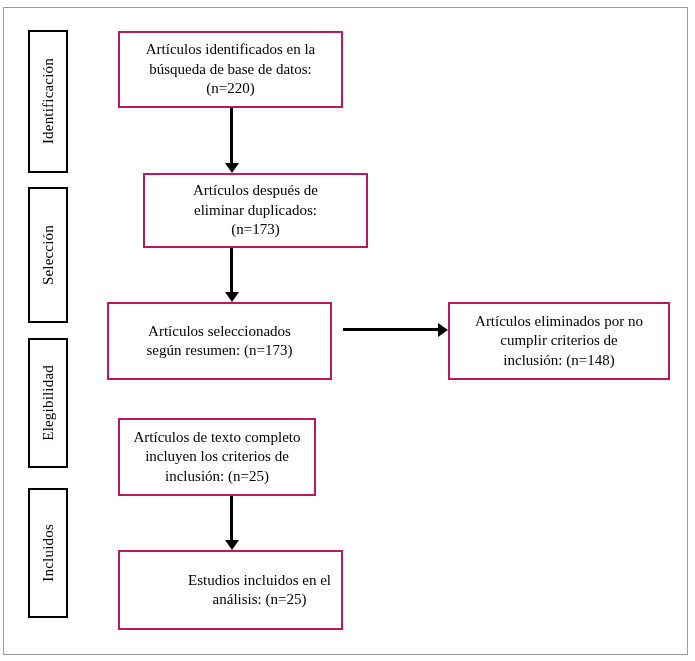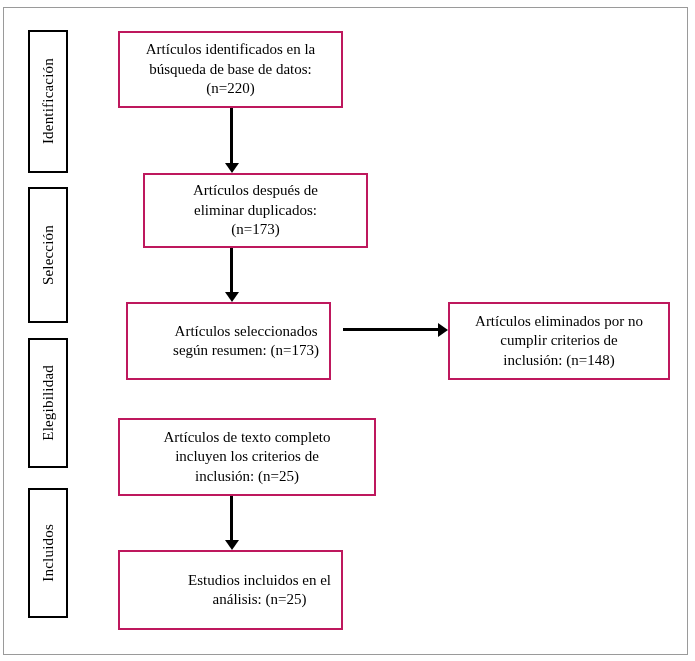--- a/index.html
+++ b/index.html
@@ -133,32 +133,32 @@
 búsqueda de base de datos:
 (n=220)</span>
   </div>
 
   <div class="flow-box" style="left:118px; top:173px; width:225px; height:75px;margin-left:25px;">
     <span class="flow-text">Artículos después de
 eliminar duplicados:
 (n=173)</span>
   </div>
 
-  <div class="flow-box" style="left:126px; top:302px; width:205px; height:78px;justify-content:flex-end;">
+  <div class="flow-box" style="left:107px; top:302px; width:225px; height:78px;">
     <span class="flow-text">Artículos seleccionados
 según resumen: (n=173)</span>
   </div>
 
   <div class="flow-box" style="left:448px; top:302px; width:222px; height:78px;">
     <span class="flow-text">Artículos eliminados por no
 cumplir criterios de
 inclusión: (n=148)</span>
   </div>
 
-  <div class="flow-box" style="left:118px; top:418px; width:258px; height:78px;align-items:center;">
+  <div class="flow-box" style="left:118px; top:418px; width:198px; height:78px;align-items:center;">
     <span class="flow-text">Artículos de texto completo
 incluyen los criterios de
 inclusión: (n=25)</span>
   </div>
 
   <div class="flow-box" style="left:118px; top:550px; width:225px; height:80px;justify-content:flex-end;">
     <span class="flow-text">Estudios incluidos en el
 análisis: (n=25)</span>
   </div>
 

